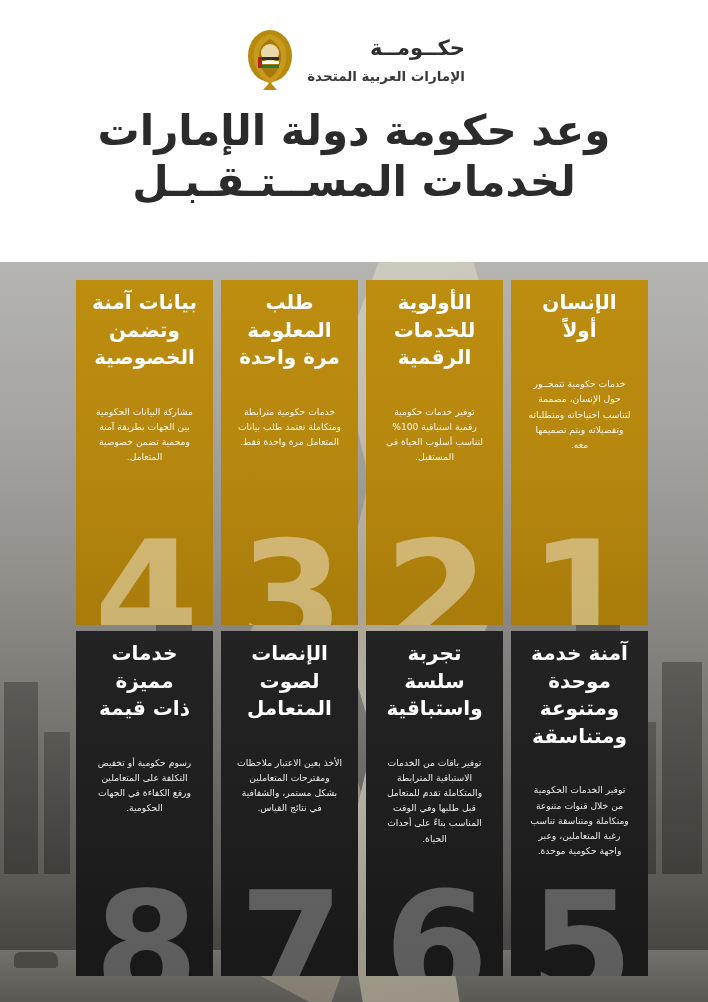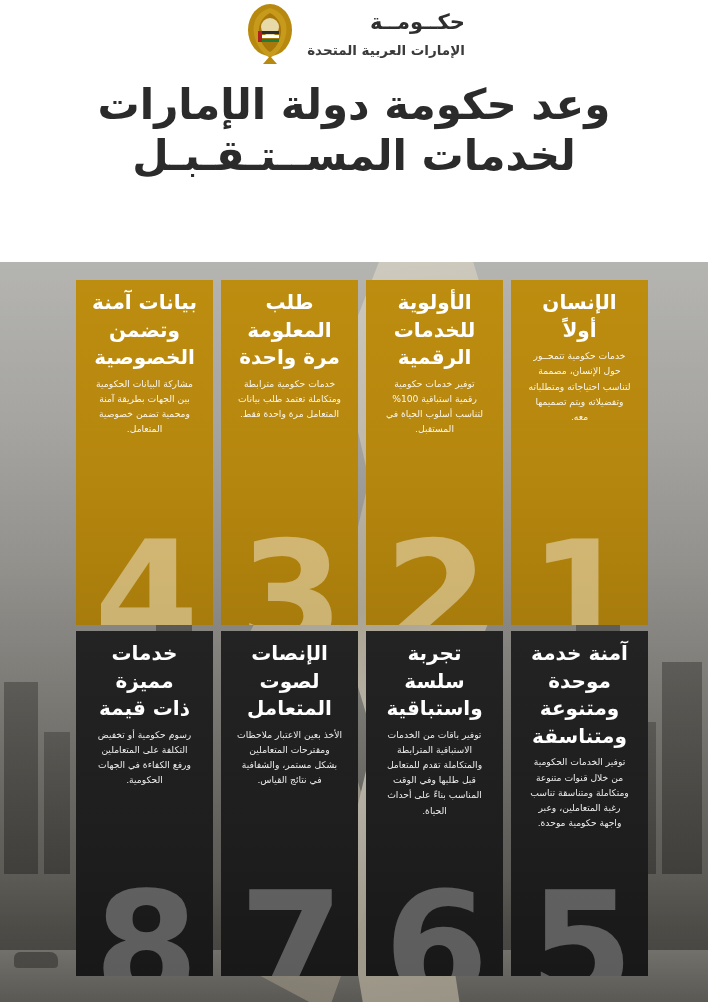--- a/index.html
+++ b/index.html
@@ -22,20 +22,21 @@
     top: 0; left: 0; right: 0;
     height: 262px;
     background: #ffffff;
     z-index: 5;
   }
   .emblem-row {
     display: flex;
     justify-content: center;
     align-items: center;
     gap: 10px;
+    padding-top: 26px;
   }
   .emblem {
     width: 54px; height: 68px;
     position: relative;
     flex: none;
   }
   .emblem svg { display: block; }
   .gov-text {
     text-align: right;
     line-height: 1.25;
@@ -156,21 +157,21 @@
     background: linear-gradient(180deg,#232323 0%, #1e1e1e 60%, #181818 100%);
   }
   .card-title {
     font-size: 20px;
     font-weight: bold;
     line-height: 1.38;
     text-align: center;
     letter-spacing: .3px;
   }
   .card-desc {
-    margin-top: 4px;
+    margin-top: 32px;
     font-size: 9.2px;
     line-height: 1.65;
     text-align: center;
     color: rgba(255,255,255,.92);
     padding: 0 2px;
   }
   .card-num {
     position: absolute;
     bottom: -46px;
     left: 0; right: 0;

